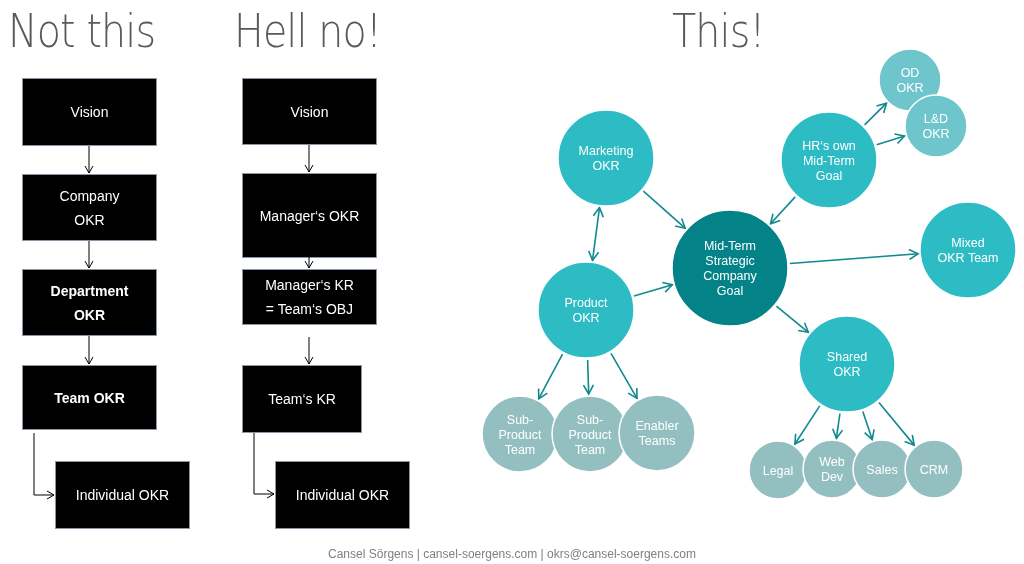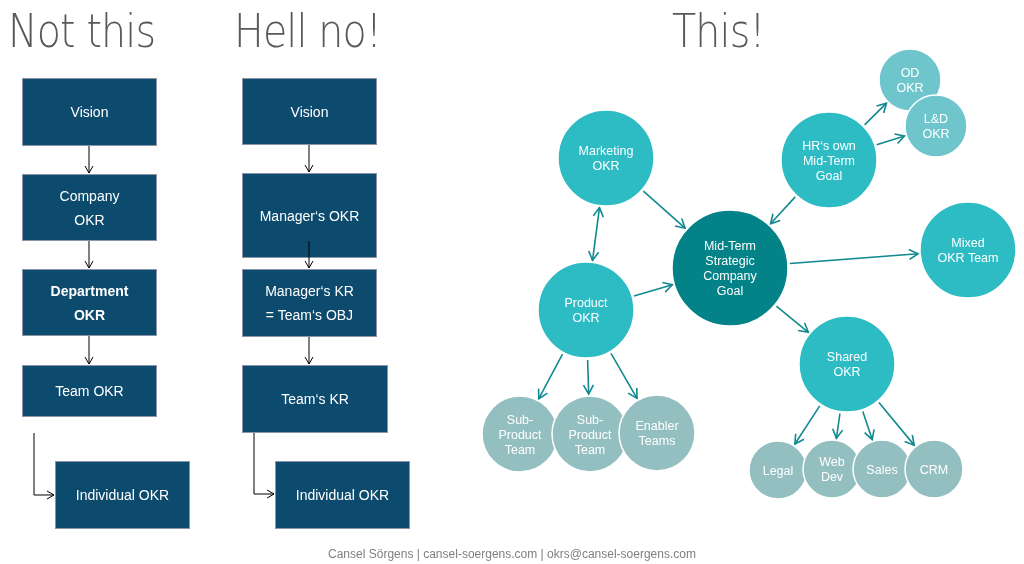--- a/index.html
+++ b/index.html
@@ -4,48 +4,48 @@
 <style>
   html, body { margin: 0; padding: 0; background: #ffffff; }
   body { width: 1024px; height: 564px; position: relative; overflow: hidden;
          font-family: "Liberation Sans", sans-serif; }
   .title { position: absolute; top: 4px; font-size: 46px; color: #595959;
            font-family: "DejaVu Sans", sans-serif; font-weight: 200; letter-spacing: -1px;
            transform: scaleX(0.86); transform-origin: left top; white-space: nowrap; }
   #t1 { left: 8px; }
   #t2 { left: 234px; }
   #t3 { left: 672px; }
-  .box { position: absolute; background: #0c4a6e; color: #ffffff; border: 1px solid #8a96a6;
+  .box { position: absolute; background: #000000; color: #ffffff; border: 1px solid #8a96a6;
          display: flex; align-items: center; justify-content: center; text-align: center;
          font-size: 14px; line-height: 24px; white-space: pre-line; box-sizing: border-box; }
   svg#net { position: absolute; left: 0; top: 0; }
   .footer { position: absolute; left: 0; width: 1024px; top: 547px; text-align: center;
             font-size: 12px; color: #7f7f7f; }
   .ctext { fill: #ffffff; font-size: 12.5px; text-anchor: middle; font-family: "Liberation Sans", sans-serif; }
 </style>
 </head>
 <body>
 
 <div class="title" id="t1">Not this</div>
 <div class="title" id="t2">Hell no!</div>
 <div class="title" id="t3">This!</div>
 
 <div class="box" style="left:22px;top:78px;width:135px;height:68px;">Vision</div>
 <div class="box" style="left:22px;top:174px;width:135px;height:67px;">Company
 OKR</div>
 <div class="box" style="left:22px;top:269px;width:135px;height:67px;font-weight:bold;">Department
 OKR</div>
-<div class="box" style="left:22px;top:365px;width:135px;height:52px;">Team OKR</div>
+<div class="box" style="left:22px;top:365px;width:135px;height:65px;font-weight:bold;">Team OKR</div>
 <div class="box" style="left:55px;top:461px;width:135px;height:68px;">Individual OKR</div>
 
 <div class="box" style="left:242px;top:78px;width:135px;height:67px;">Vision</div>
 <div class="box" style="left:242px;top:173px;width:135px;height:85px;">Manager‘s OKR</div>
-<div class="box" style="left:242px;top:269px;width:135px;height:68px;">Manager‘s KR
+<div class="box" style="left:242px;top:269px;width:135px;height:56px;">Manager‘s KR
 = Team‘s OBJ</div>
-<div class="box" style="left:242px;top:365px;width:146px;height:68px;">Team‘s KR</div>
+<div class="box" style="left:242px;top:365px;width:120px;height:68px;">Team‘s KR</div>
 <div class="box" style="left:275px;top:461px;width:135px;height:68px;">Individual OKR</div>
 
 <svg id="net" width="1024" height="564">
   <defs>
     <marker id="arrBlack" markerWidth="10" markerHeight="10" refX="8" refY="5" orient="auto" markerUnits="userSpaceOnUse">
       <path d="M1,1 L8,5 L1,9" fill="none" stroke="#000" stroke-width="1"></path>
     </marker>
     <marker id="arrTeal" markerWidth="12" markerHeight="12" refX="10" refY="6" orient="auto-start-reverse" markerUnits="userSpaceOnUse">
       <path d="M1,1 L10,6 L1,11" fill="none" stroke="#11898f" stroke-width="1.6"></path>
     </marker>

